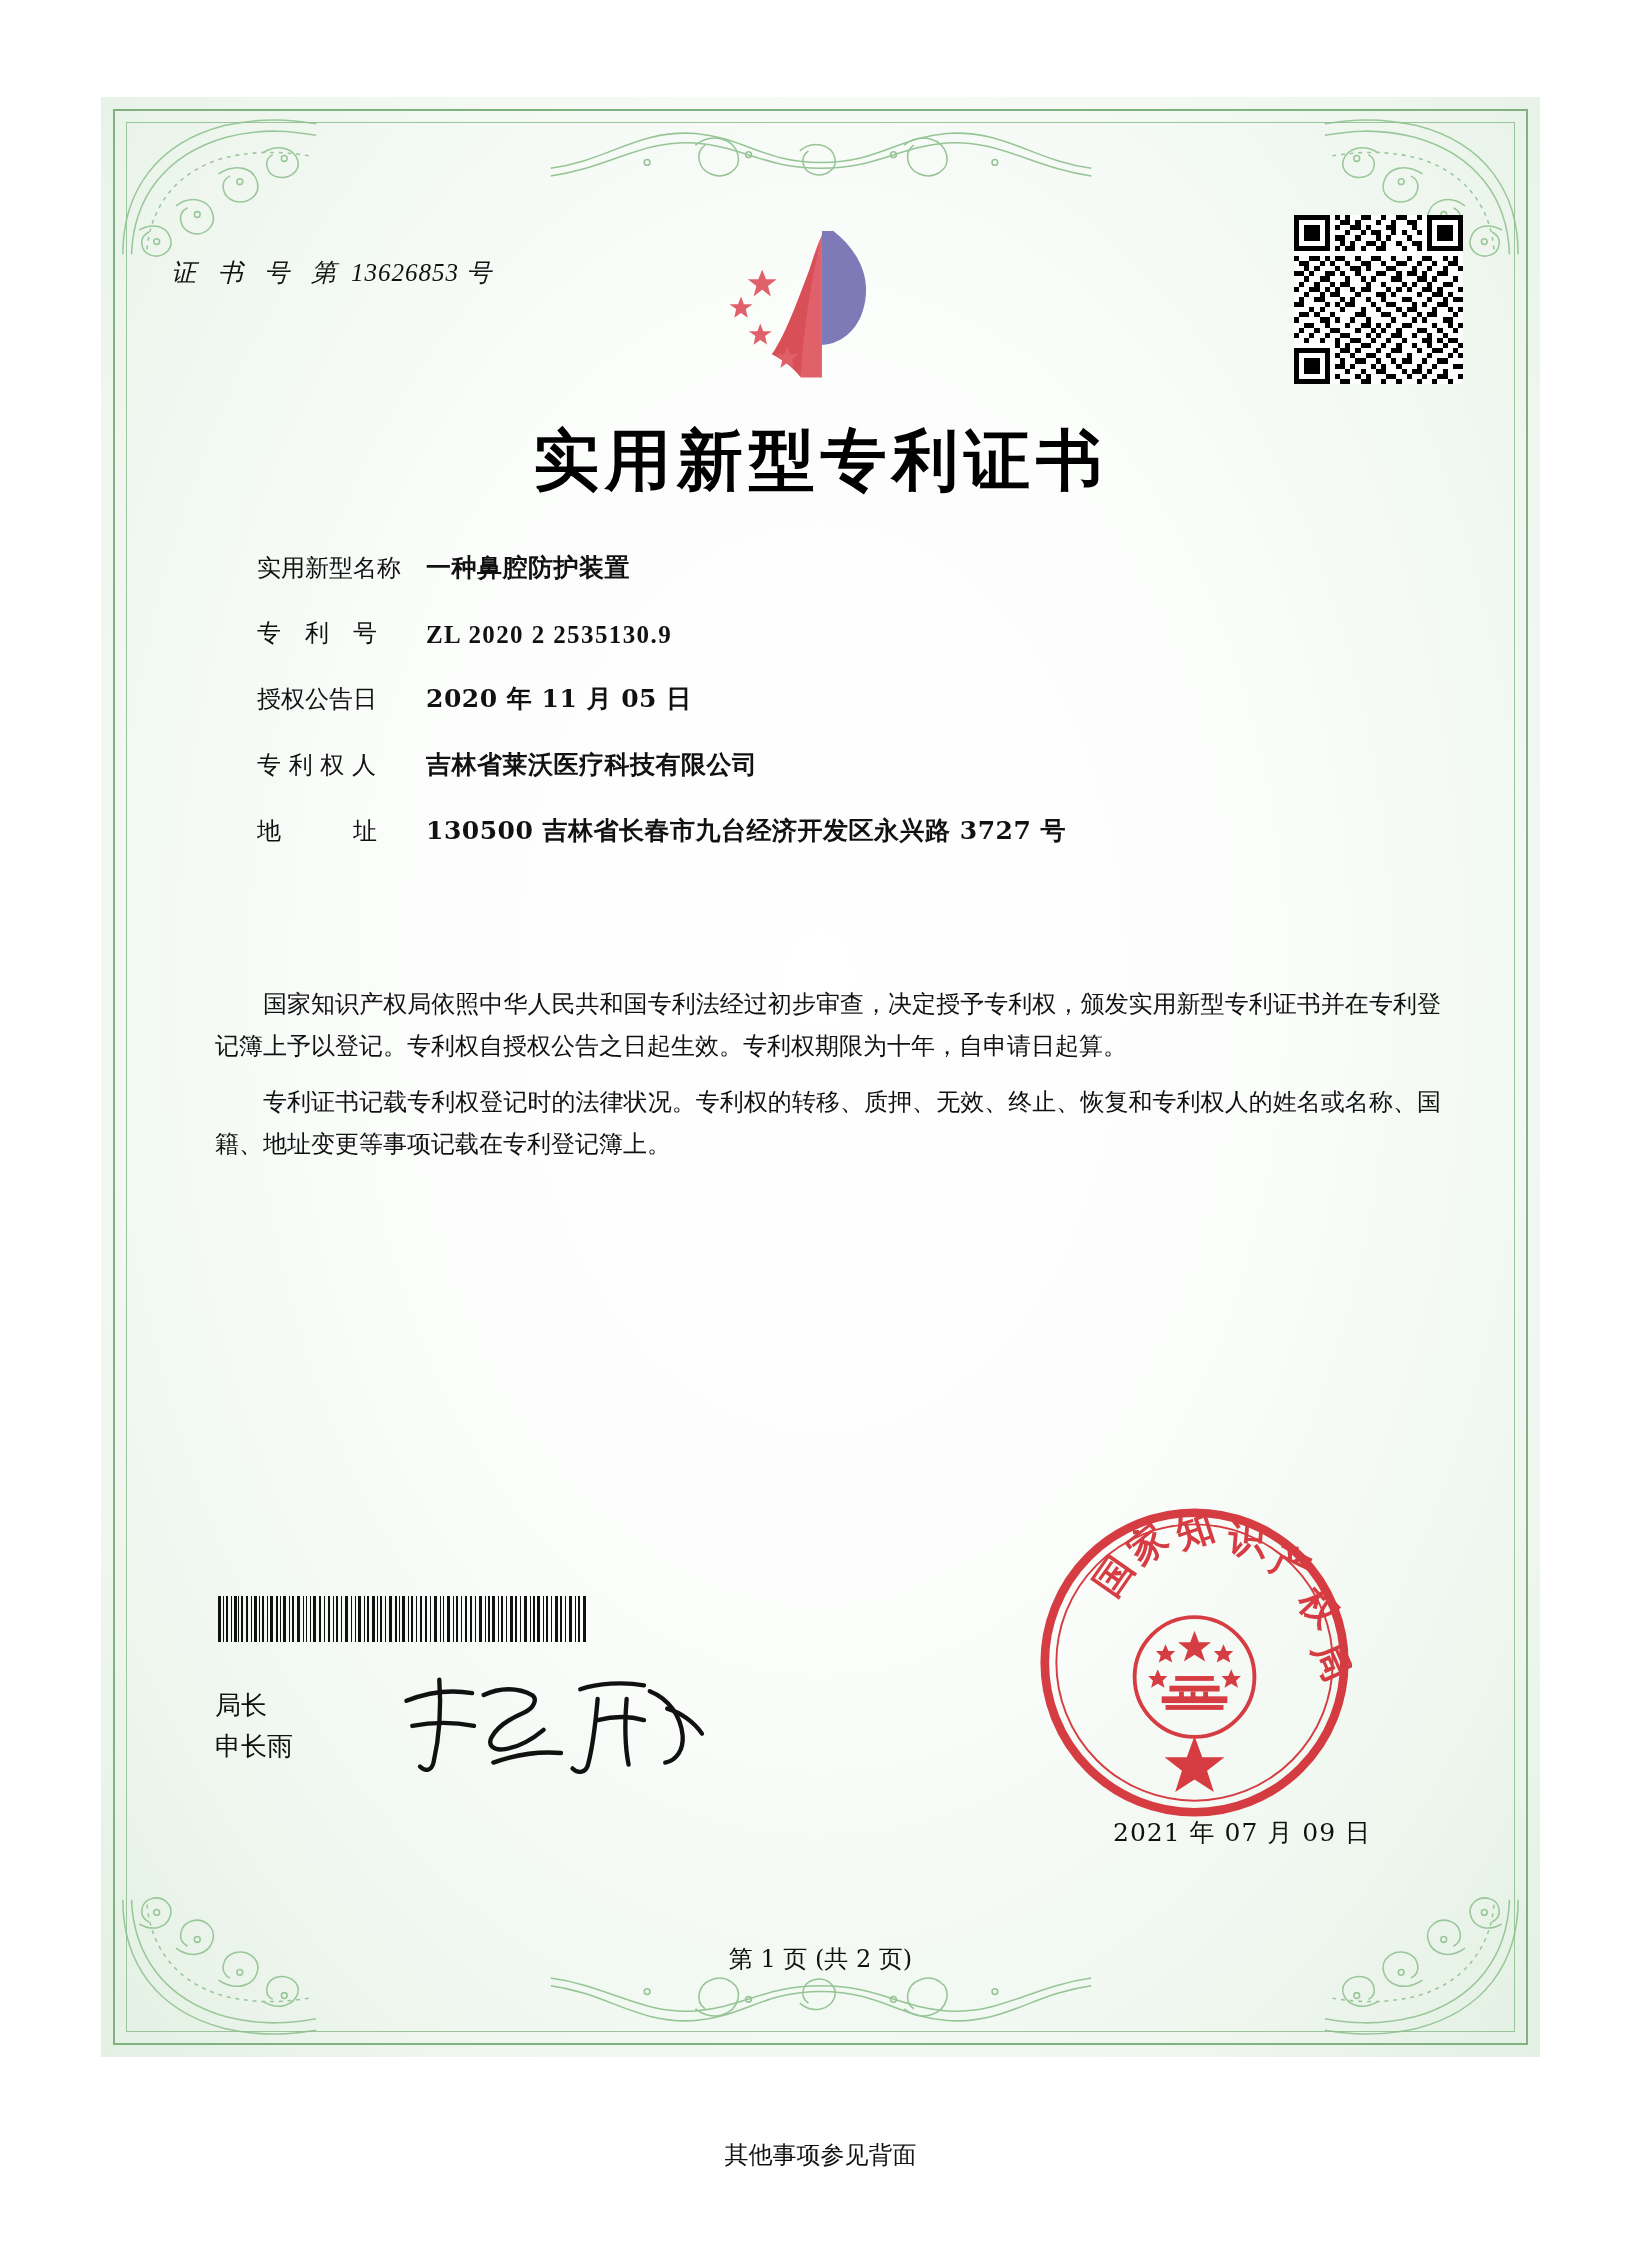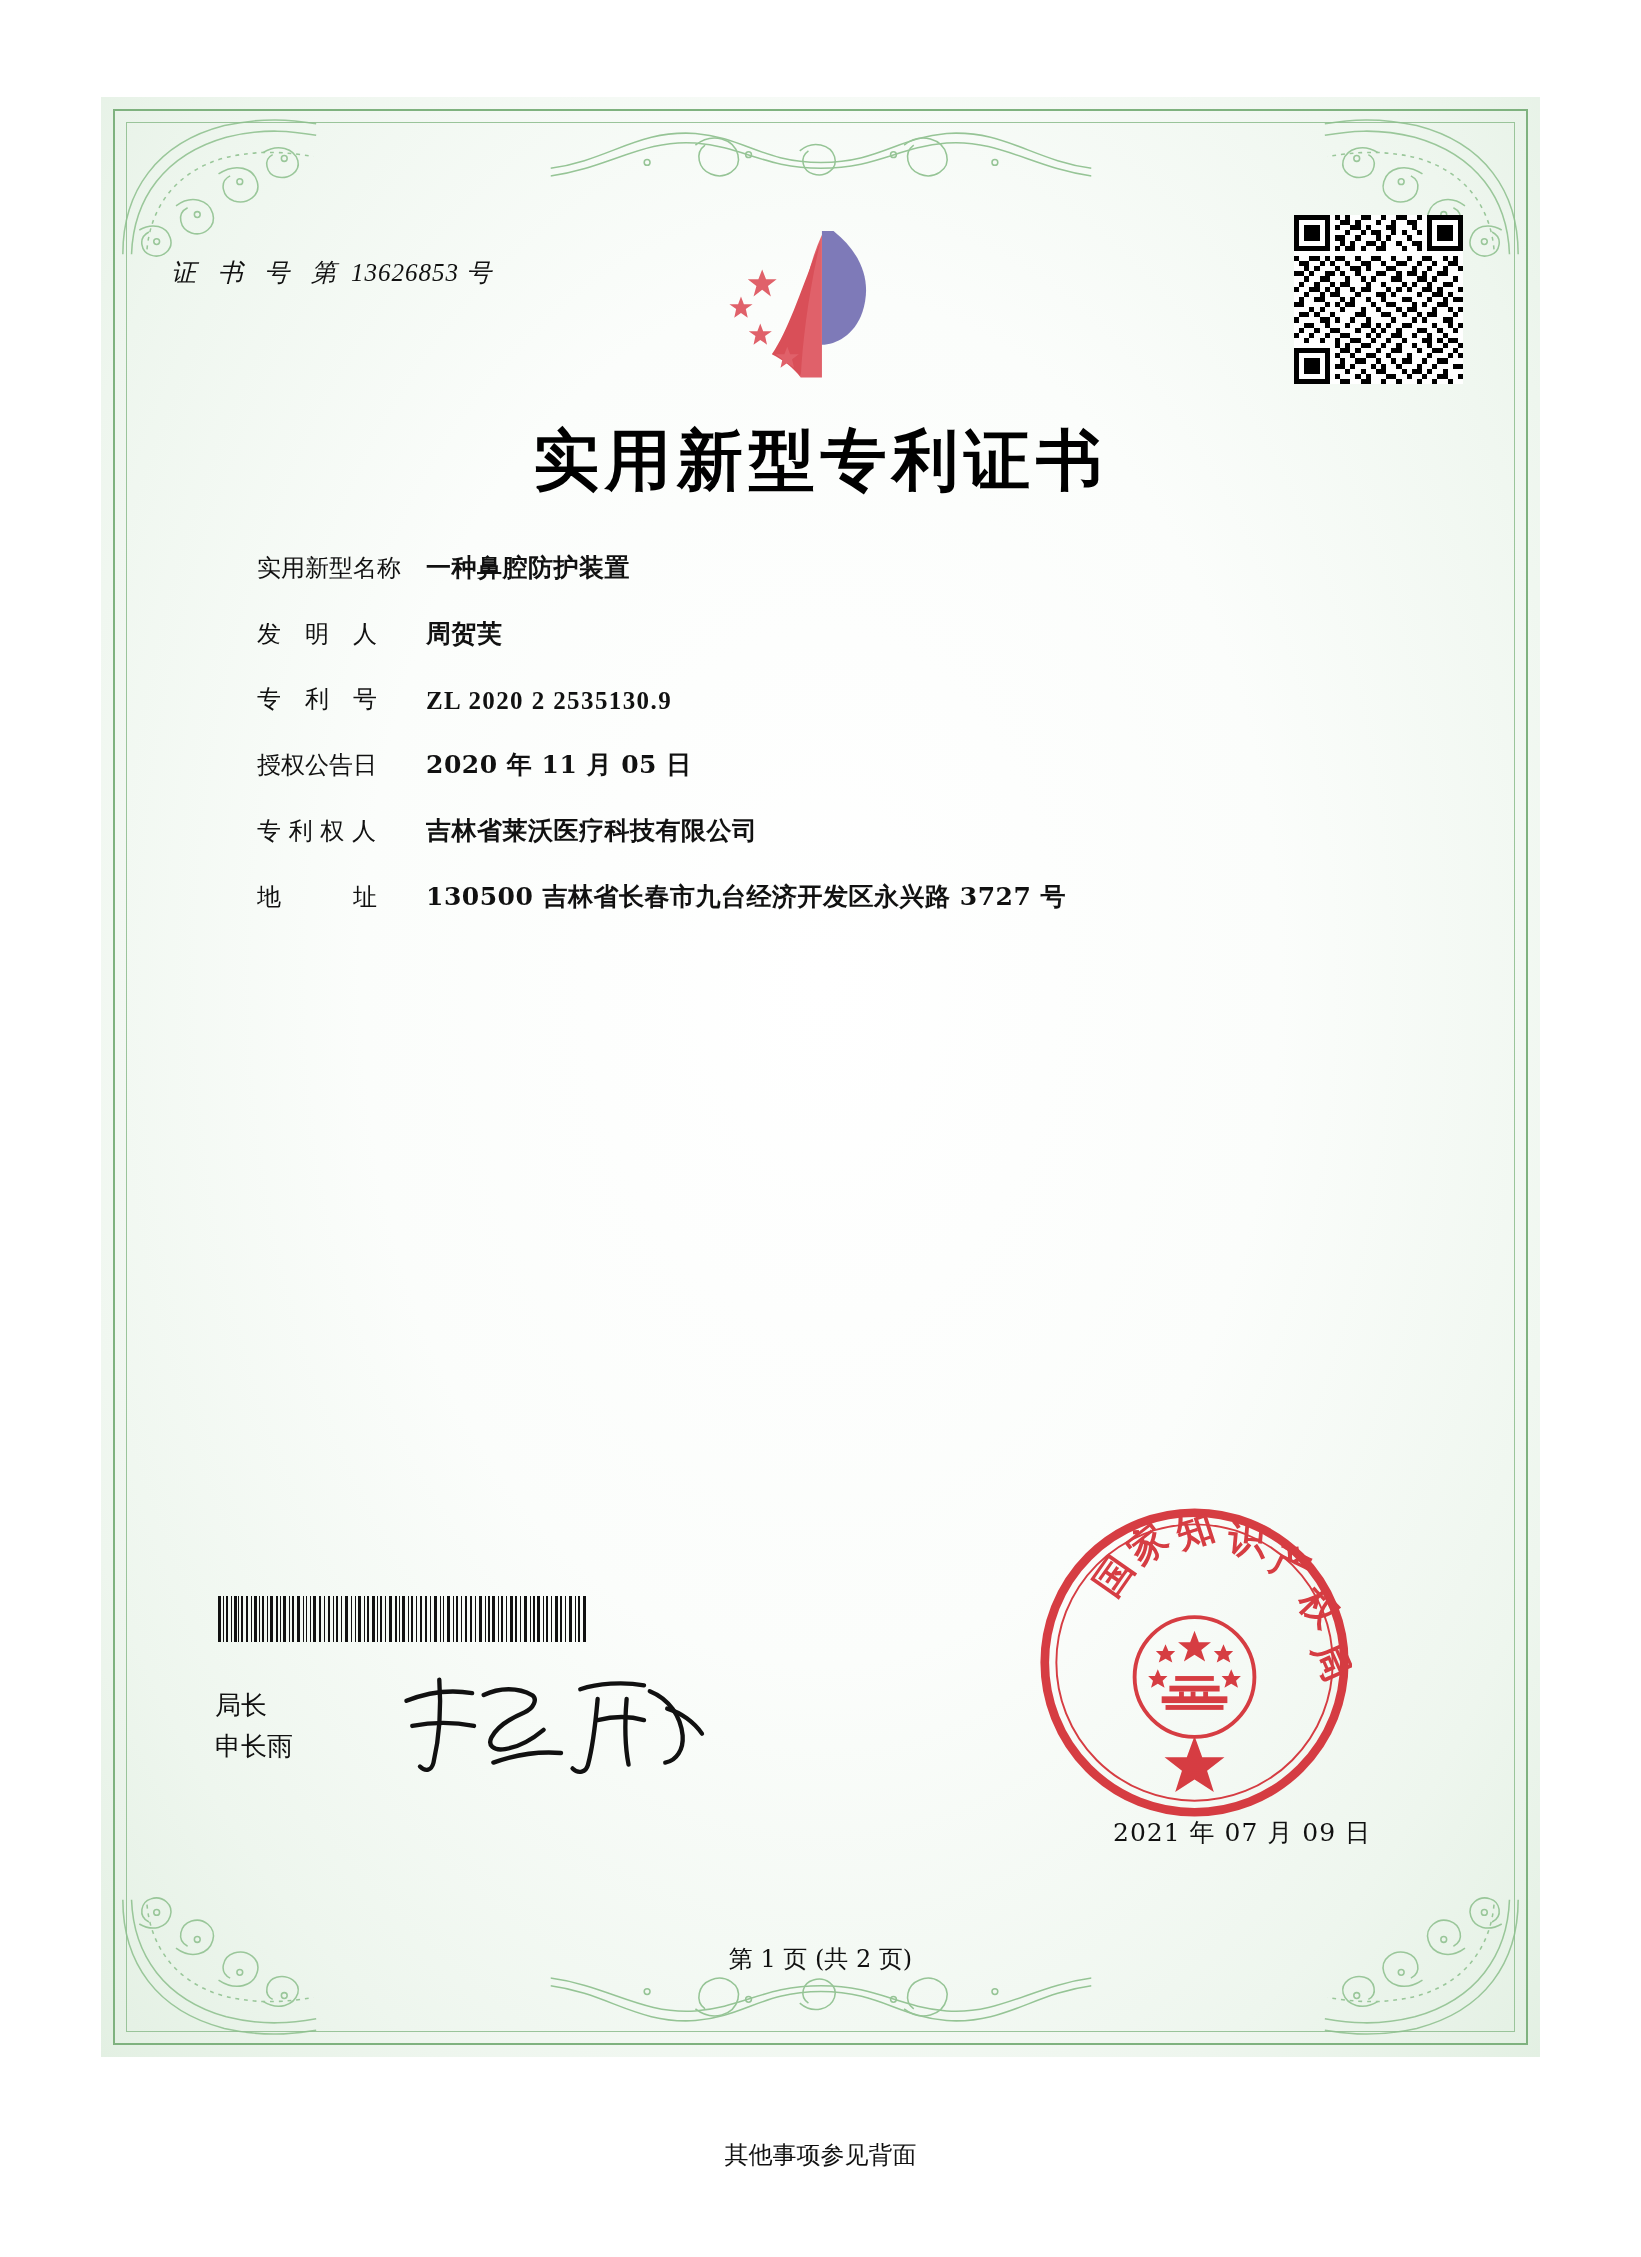--- a/index.html
+++ b/index.html
@@ -636,42 +636,42 @@
   </div>
 
   <div class="title">实用新型专利证书</div>
 
   <div class="fields">
     <div class="field-row">
       <div class="field-label">实用新型名称</div>
       <div class="field-value">一种鼻腔防护装置</div>
     </div>
     <div class="field-row">
-      <div class="field-label">发　明　人</div>
-      <div class="field-value">周贺芙</div>
-    </div>
-    <div class="field-row">
       <div class="field-label">专　利　号</div>
       <div class="field-value mono">ZL 2020 2 2535130.9</div>
     </div>
     <div class="field-row">
       <div class="field-label">授权公告日</div>
       <div class="field-value">2020 年 11 月 05 日</div>
     </div>
     <div class="field-row">
       <div class="field-label">专 利 权 人</div>
       <div class="field-value">吉林省莱沃医疗科技有限公司</div>
     </div>
     <div class="field-row">
       <div class="field-label">地　　　址</div>
       <div class="field-value">130500 吉林省长春市九台经济开发区永兴路 3727 号</div>
     </div>
 
   </div>
 
+  <div class="paragraphs">
+    <p>国家知识产权局依照中华人民共和国专利法经过初步审查，决定授予专利权，颁发实用新型专利证书并在专利登记簿上予以登记。专利权自授权公告之日起生效。专利权期限为十年，自申请日起算。</p>
+    <p>专利证书记载专利权登记时的法律状况。专利权的转移、质押、无效、终止、恢复和专利权人的姓名或名称、国籍、地址变更等事项记载在专利登记簿上。</p>
+  </div>
 
   <svg class="barcode" viewBox="0 0 400 48" shape-rendering="crispEdges">
     <g fill="#111">
       <rect x="0" y="0" width="3" height="48"></rect>
         <rect x="5" y="0" width="1" height="48"></rect>
       <rect x="8" y="0" width="2" height="48"></rect>
         <rect x="13" y="0" width="1" height="48"></rect>
       <rect x="16" y="0" width="3" height="48"></rect>
         <rect x="21" y="0" width="1" height="48"></rect>
       <rect x="24" y="0" width="2" height="48"></rect>

